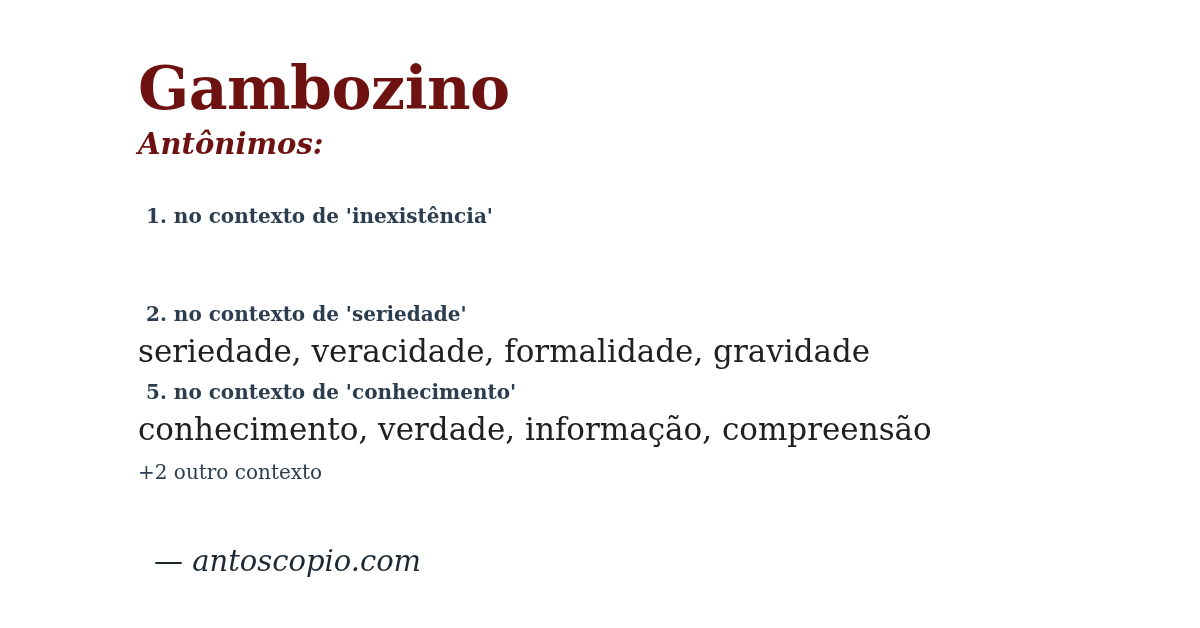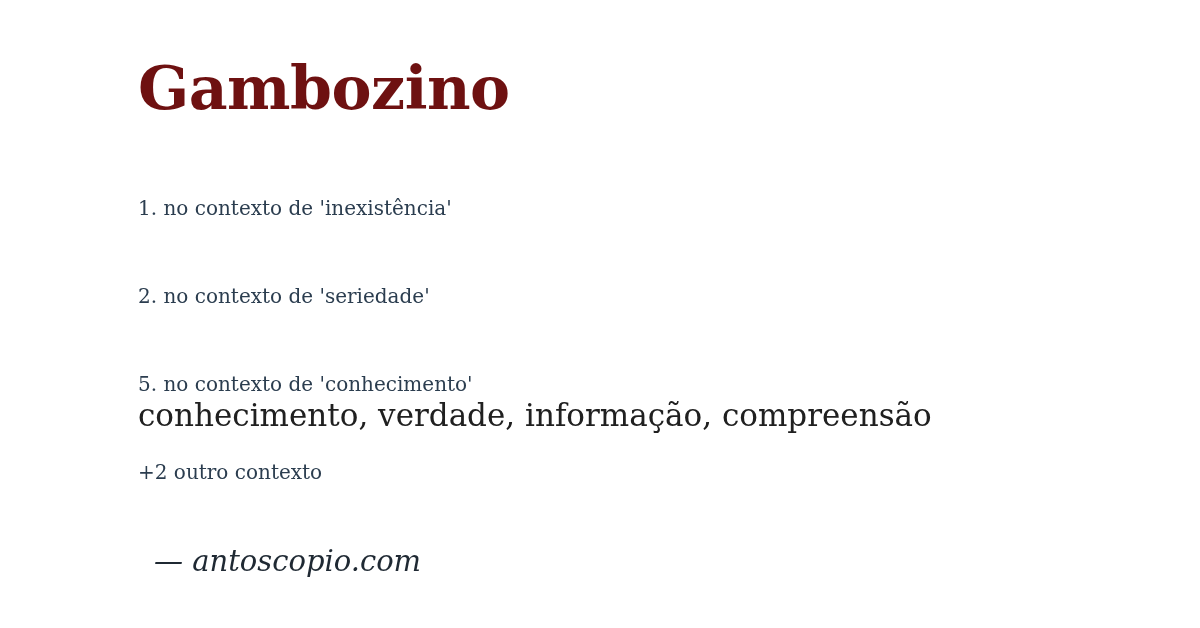--- a/index.html
+++ b/index.html
@@ -35,27 +35,27 @@
     line-height: 1.0;
     font-weight: 700;
     font-style: italic;
     color: #6e1111;
   }
   .section {
     position: absolute;
     left: 138px;
   }
   .section-1 { top: 196px; }
-  .section-2 { top: 284px; }
+  .section-2 { top: 294px; }
   .section-3 { top: 372px; }
   .context-label {
-    margin: 0;
+    margin: 8px;
     font-size: 20px;
     line-height: 1.2;
-    font-weight: 400;
+    font-weight: 700;
     color: #2b3d4f;
   }
   .antonyms {
     margin: 2px 0 0 0;
     font-size: 31px;
     line-height: 1.15;
     font-weight: 400;
     color: #202020;
     white-space: nowrap;
   }
@@ -81,27 +81,29 @@
     color: #1f2933;
   }
 </style>
 </head>
 <body>
 
 <div class="card">
 
   <h1 class="title">Gambozino</h1>
 
+  <h2 class="subtitle">Antônimos:</h2>
 
   <div class="section section-1">
     <p class="context-label">1. no contexto de 'inexistência'</p>
   </div>
 
   <div class="section section-2">
     <p class="context-label">2. no contexto de 'seriedade'</p>
+    <p class="antonyms">seriedade, veracidade, formalidade, gravidade</p>
   </div>
 
   <div class="section section-3">
     <p class="context-label">5. no contexto de 'conhecimento'</p>
     <p class="antonyms">conhecimento, verdade, informação, compreensão</p>
   </div>
 
   <p class="more-contexts">+2 outro contexto</p>
 
   <p class="attribution">— antoscopio.com</p>

